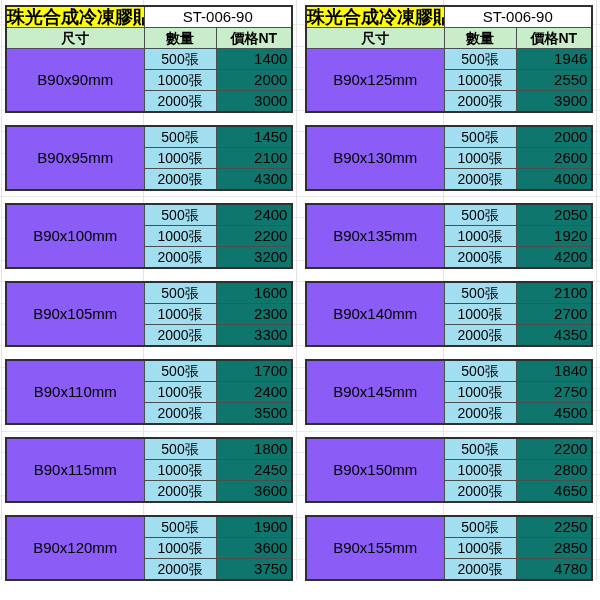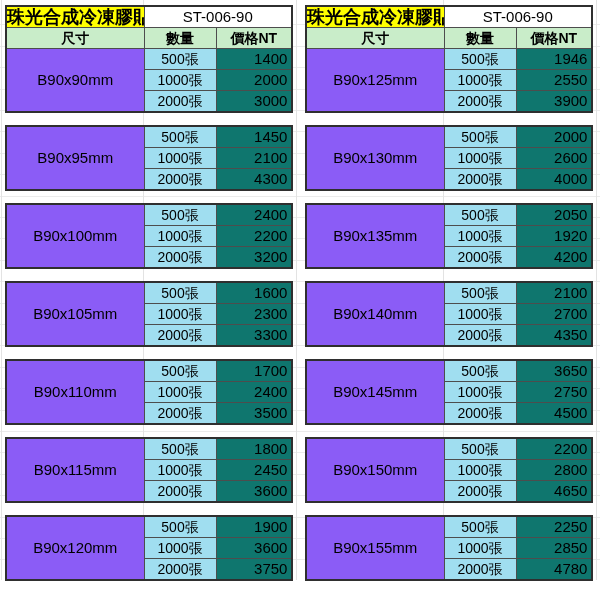--- a/index.html
+++ b/index.html
@@ -310,21 +310,21 @@
       <table class="block">
         <colgroup>
           <col style="width: 138px;">
           <col style="width: 72px;">
           <col style="width: 76px;">
         </colgroup>
         <tbody>
           <tr>
             <td class="cell-size" rowspan="3">B90x145mm</td>
             <td class="cell-qty">500張</td>
-            <td class="cell-price">3650</td>
+            <td class="cell-price">1840</td>
           </tr>
           <tr>
             <td class="cell-qty">1000張</td>
             <td class="cell-price">2750</td>
           </tr>
           <tr>
             <td class="cell-qty">2000張</td>
             <td class="cell-price">4500</td>
           </tr>
         </tbody>

